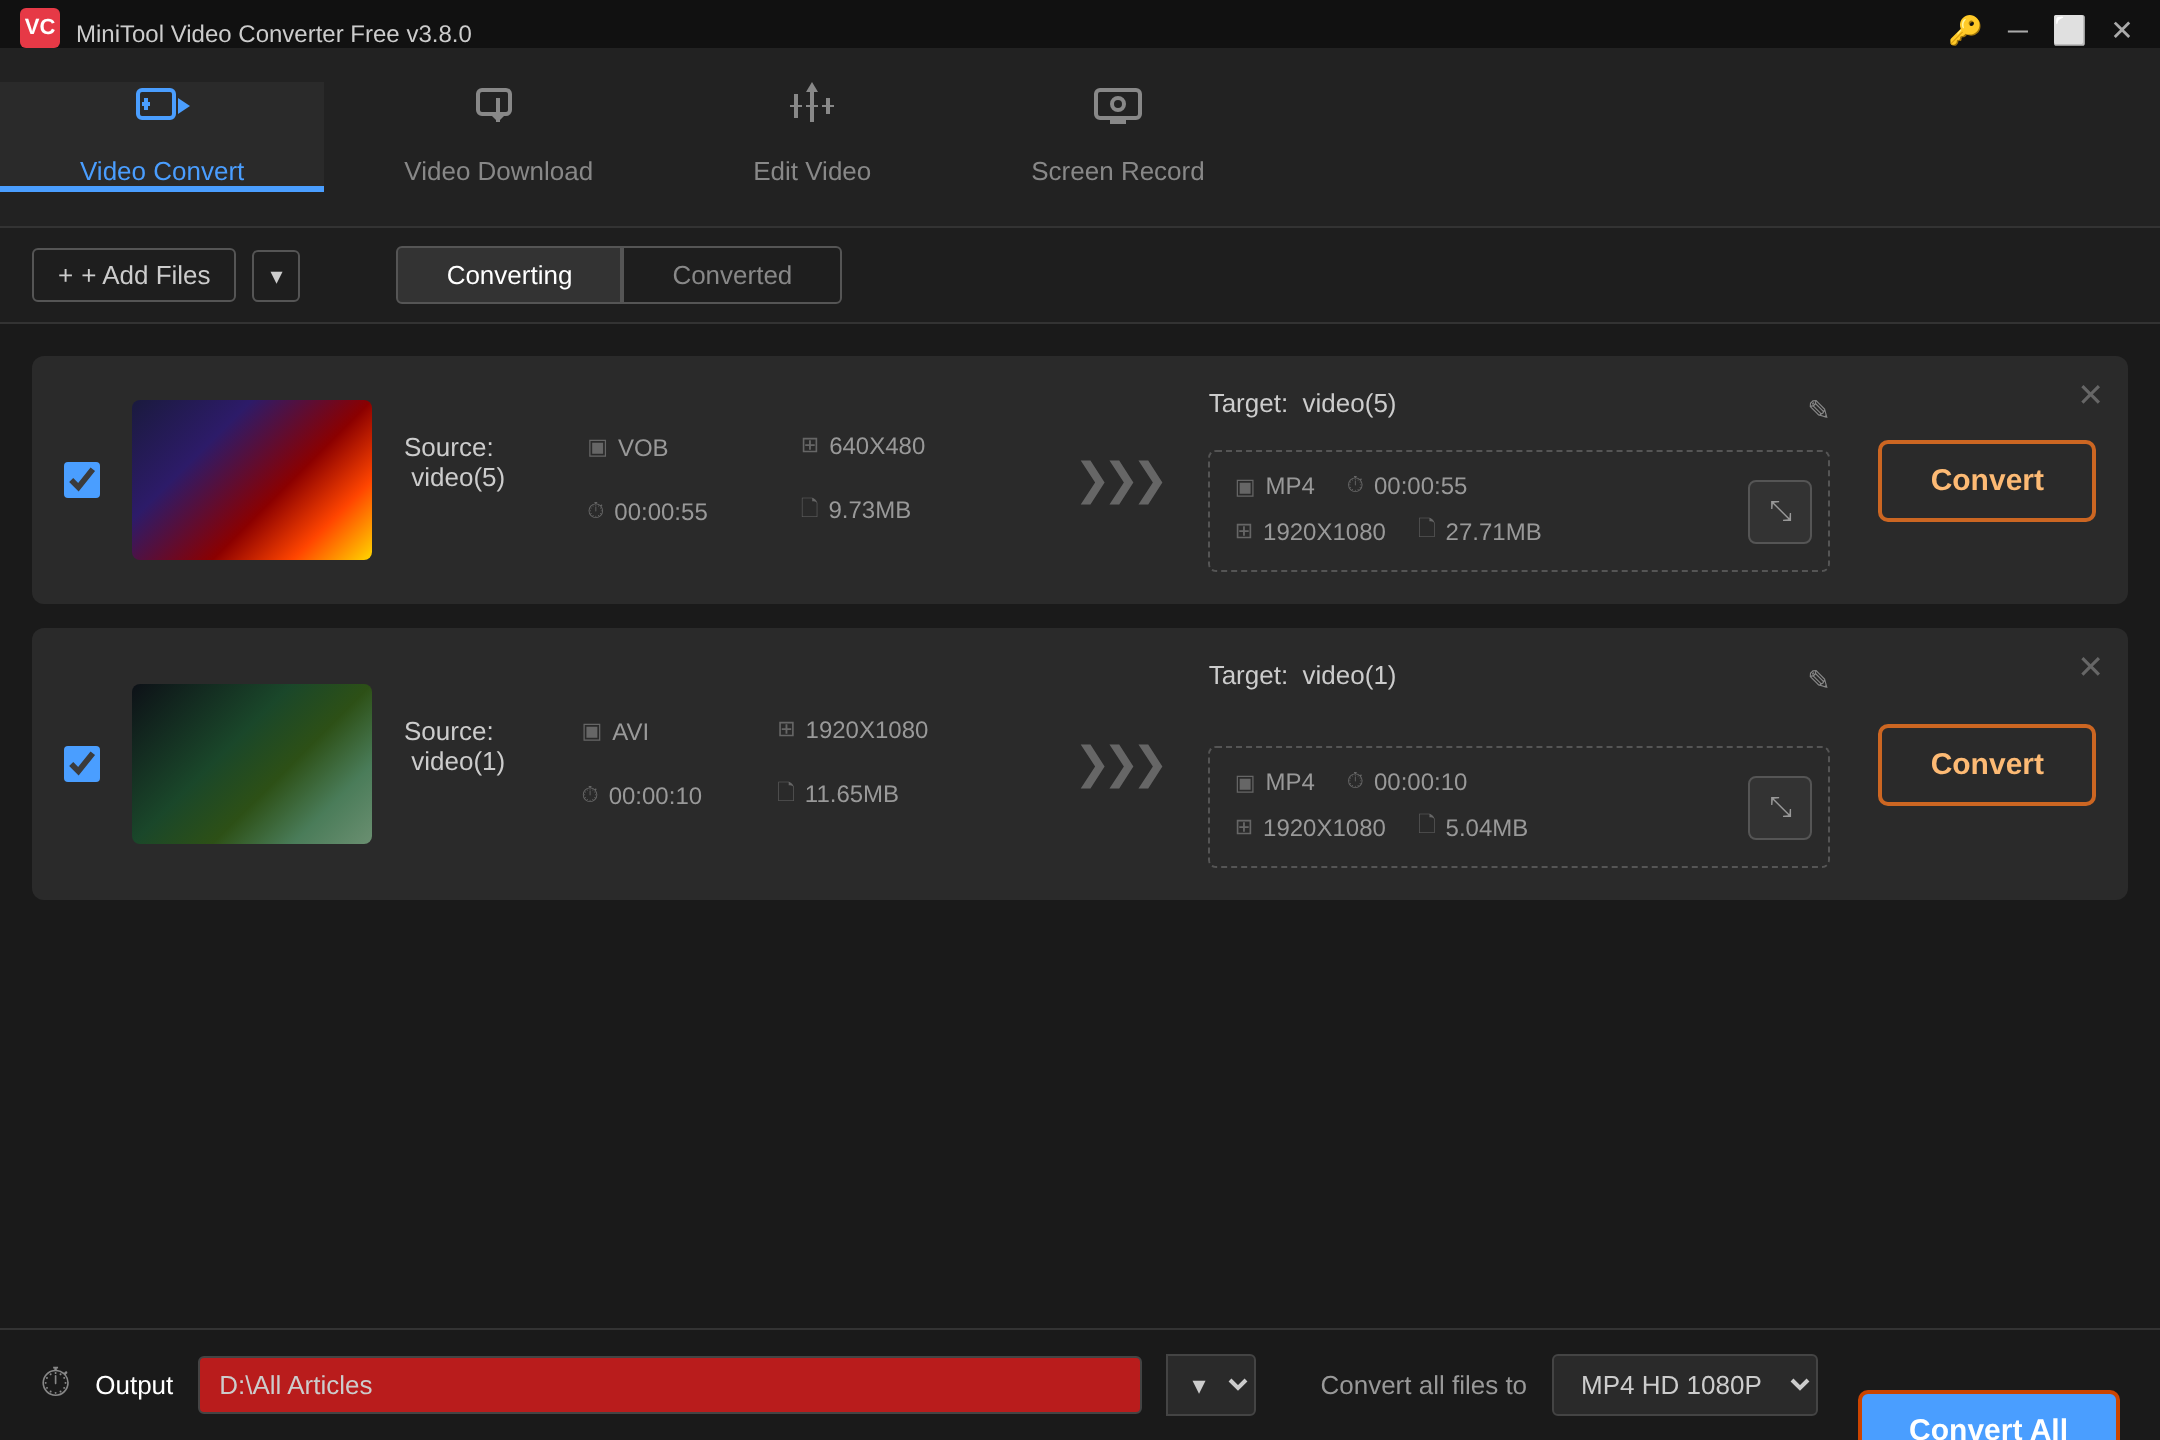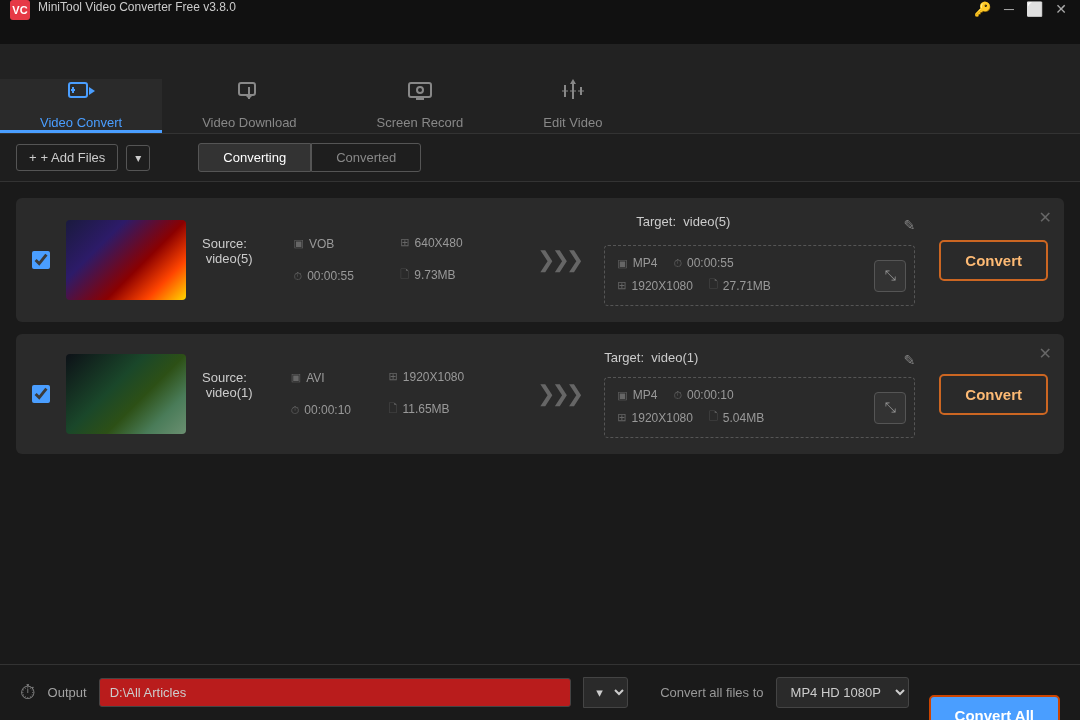--- a/index.html
+++ b/index.html
@@ -9,23 +9,23 @@
       background: #1a1a1a;
       font-family: 'Segoe UI', Arial, sans-serif;
       color: #ccc;
       overflow: hidden;
       position: relative;
     }
 
     
     .titlebar {
       background: #111;
-      height: 44px;
-      display: flex;
-      align-items: flex-start;
+      height: 24px;
+      display: flex;
+      align-items: flex-end;
       padding: 0 10px;
       gap: 8px;
     }
     .titlebar-logo {
       width: 20px; height: 20px;
       background: #e63946;
       border-radius: 3px;
       display: flex; align-items: center; justify-content: center;
       font-size: 11px; font-weight: bold; color: white;
     }
@@ -40,21 +40,21 @@
       background: none; border: none;
       color: #aaa; cursor: pointer; font-size: 14px;
       display: flex; align-items: center; justify-content: center;
     }
 
     
     .nav-tabs {
       background: #222;
       height: 90px;
       display: flex;
-      align-items: flex-end;
+      align-items: center;
       border-bottom: 1px solid #333;
     }
     .nav-tab {
       display: flex;
       flex-direction: column;
       align-items: center;
       justify-content: center;
       gap: 6px;
       padding: 0 40px;
       cursor: pointer;
@@ -233,21 +233,21 @@
       bottom: 0; left: 0; right: 0;
       height: 56px;
       background: #1a1a1a;
       border-top: 1px solid #333;
       display: flex;
       align-items: center;
       padding: 0 20px;
       gap: 12px;
     }
     .footer-clock { font-size: 20px; color: #888; }
-    .footer-output-label { font-size: 13px; color: #a3a3a3; }
+    .footer-output-label { font-size: 13px; color: #ffffff; }
     .footer-path-input {
       flex: 1;
       background: #b91c1c;
       border: 1px solid #444;
       color: #ccc;
       padding: 6px 10px;
       border-radius: 3px;
       font-size: 13px;
     }
     .footer-path-dropdown {
@@ -316,39 +316,39 @@
         <rect x="4" y="4" width="16" height="12" rx="2" stroke="#888" stroke-width="2" fill="none"></rect>
         <polygon points="10,16 14,20 18,16" fill="#888"></polygon>
         <line x1="14" y1="8" x2="14" y2="20" stroke="#888" stroke-width="2"></line>
       </svg>
     </span>
     <span>Video Download</span>
   </div>
   <div class="nav-tab">
     <span class="nav-icon">
       <svg width="28" height="24" viewBox="0 0 28 24" fill="none">
-        <rect x="3" y="4" width="22" height="14" rx="2" stroke="#888" stroke-width="2" fill="none"></rect>
-        <circle cx="14" cy="11" r="3" stroke="#888" stroke-width="2" fill="none"></circle>
-        <line x1="10" y1="20" x2="18" y2="20" stroke="#888" stroke-width="2"></line>
-        <line x1="14" y1="18" x2="14" y2="20" stroke="#888" stroke-width="2"></line>
-      </svg>
-    </span>
-    <span>Screen Record</span>
-  </div>
-  <div class="nav-tab">
-    <span class="nav-icon">
-      <svg width="28" height="24" viewBox="0 0 28 24" fill="none">
         <line x1="6" y1="6" x2="6" y2="18" stroke="#888" stroke-width="2"></line>
         <line x1="14" y1="4" x2="14" y2="20" stroke="#888" stroke-width="2"></line>
         <line x1="22" y1="8" x2="22" y2="16" stroke="#888" stroke-width="2"></line>
         <line x1="3" y1="12" x2="25" y2="12" stroke="#888" stroke-width="1" stroke-dasharray="2 2"></line>
         <polygon points="14,0 17,5 11,5" fill="#888"></polygon>
       </svg>
     </span>
     <span>Edit Video</span>
+  </div>
+  <div class="nav-tab">
+    <span class="nav-icon">
+      <svg width="28" height="24" viewBox="0 0 28 24" fill="none">
+        <rect x="3" y="4" width="22" height="14" rx="2" stroke="#888" stroke-width="2" fill="none"></rect>
+        <circle cx="14" cy="11" r="3" stroke="#888" stroke-width="2" fill="none"></circle>
+        <line x1="10" y1="20" x2="18" y2="20" stroke="#888" stroke-width="2"></line>
+        <line x1="14" y1="18" x2="14" y2="20" stroke="#888" stroke-width="2"></line>
+      </svg>
+    </span>
+    <span>Screen Record</span>
   </div>
 </div>
 
 <div class="toolbar">
   <button class="add-files-btn">
     <span>+</span>
     <span>+ Add Files</span>
   </button>
   <button class="add-files-dropdown">▾</button>
   <div class="tab-switcher">
@@ -387,21 +387,21 @@
           <span>9.73MB</span>
         </div>
       </div>
     </div>
 
     <div class="arrows-section">
       <span class="arrows">❯❯❯</span>
     </div>
 
     <div class="target-info">
-      <div style="display:flex; justify-content:space-between; align-items:flex-end; margin-bottom:4px;margin-left:32px;">
+      <div style="display:flex; justify-content:space-between; align-items:flex-end; margin-bottom:4px;">
         <div class="file-label">
           <span>Target:</span>
           &nbsp;<span>video(5)</span>
         </div>
         <button class="edit-icon-btn" style="position:relative;top:0;right:0;">✎</button>
       </div>
       <div class="target-box">
         <div class="file-meta">
           <div class="meta-item">
             <span class="meta-icon">▣</span>
@@ -460,21 +460,21 @@
           <span>11.65MB</span>
         </div>
       </div>
     </div>
 
     <div class="arrows-section">
       <span class="arrows">❯❯❯</span>
     </div>
 
     <div class="target-info">
-      <div style="display:flex; justify-content:space-between; align-items:center; margin-bottom:0;">
+      <div style="display:flex; justify-content:space-between; align-items:center; margin-bottom:16px;">
         <div class="file-label">
           <span>Target:</span>
           &nbsp;<span>video(1)</span>
         </div>
         <button class="edit-icon-btn" style="position:relative;top:0;right:0;">✎</button>
       </div>
       <div class="target-box">
         <div class="file-meta">
           <div class="meta-item">
             <span class="meta-icon">▣</span>

